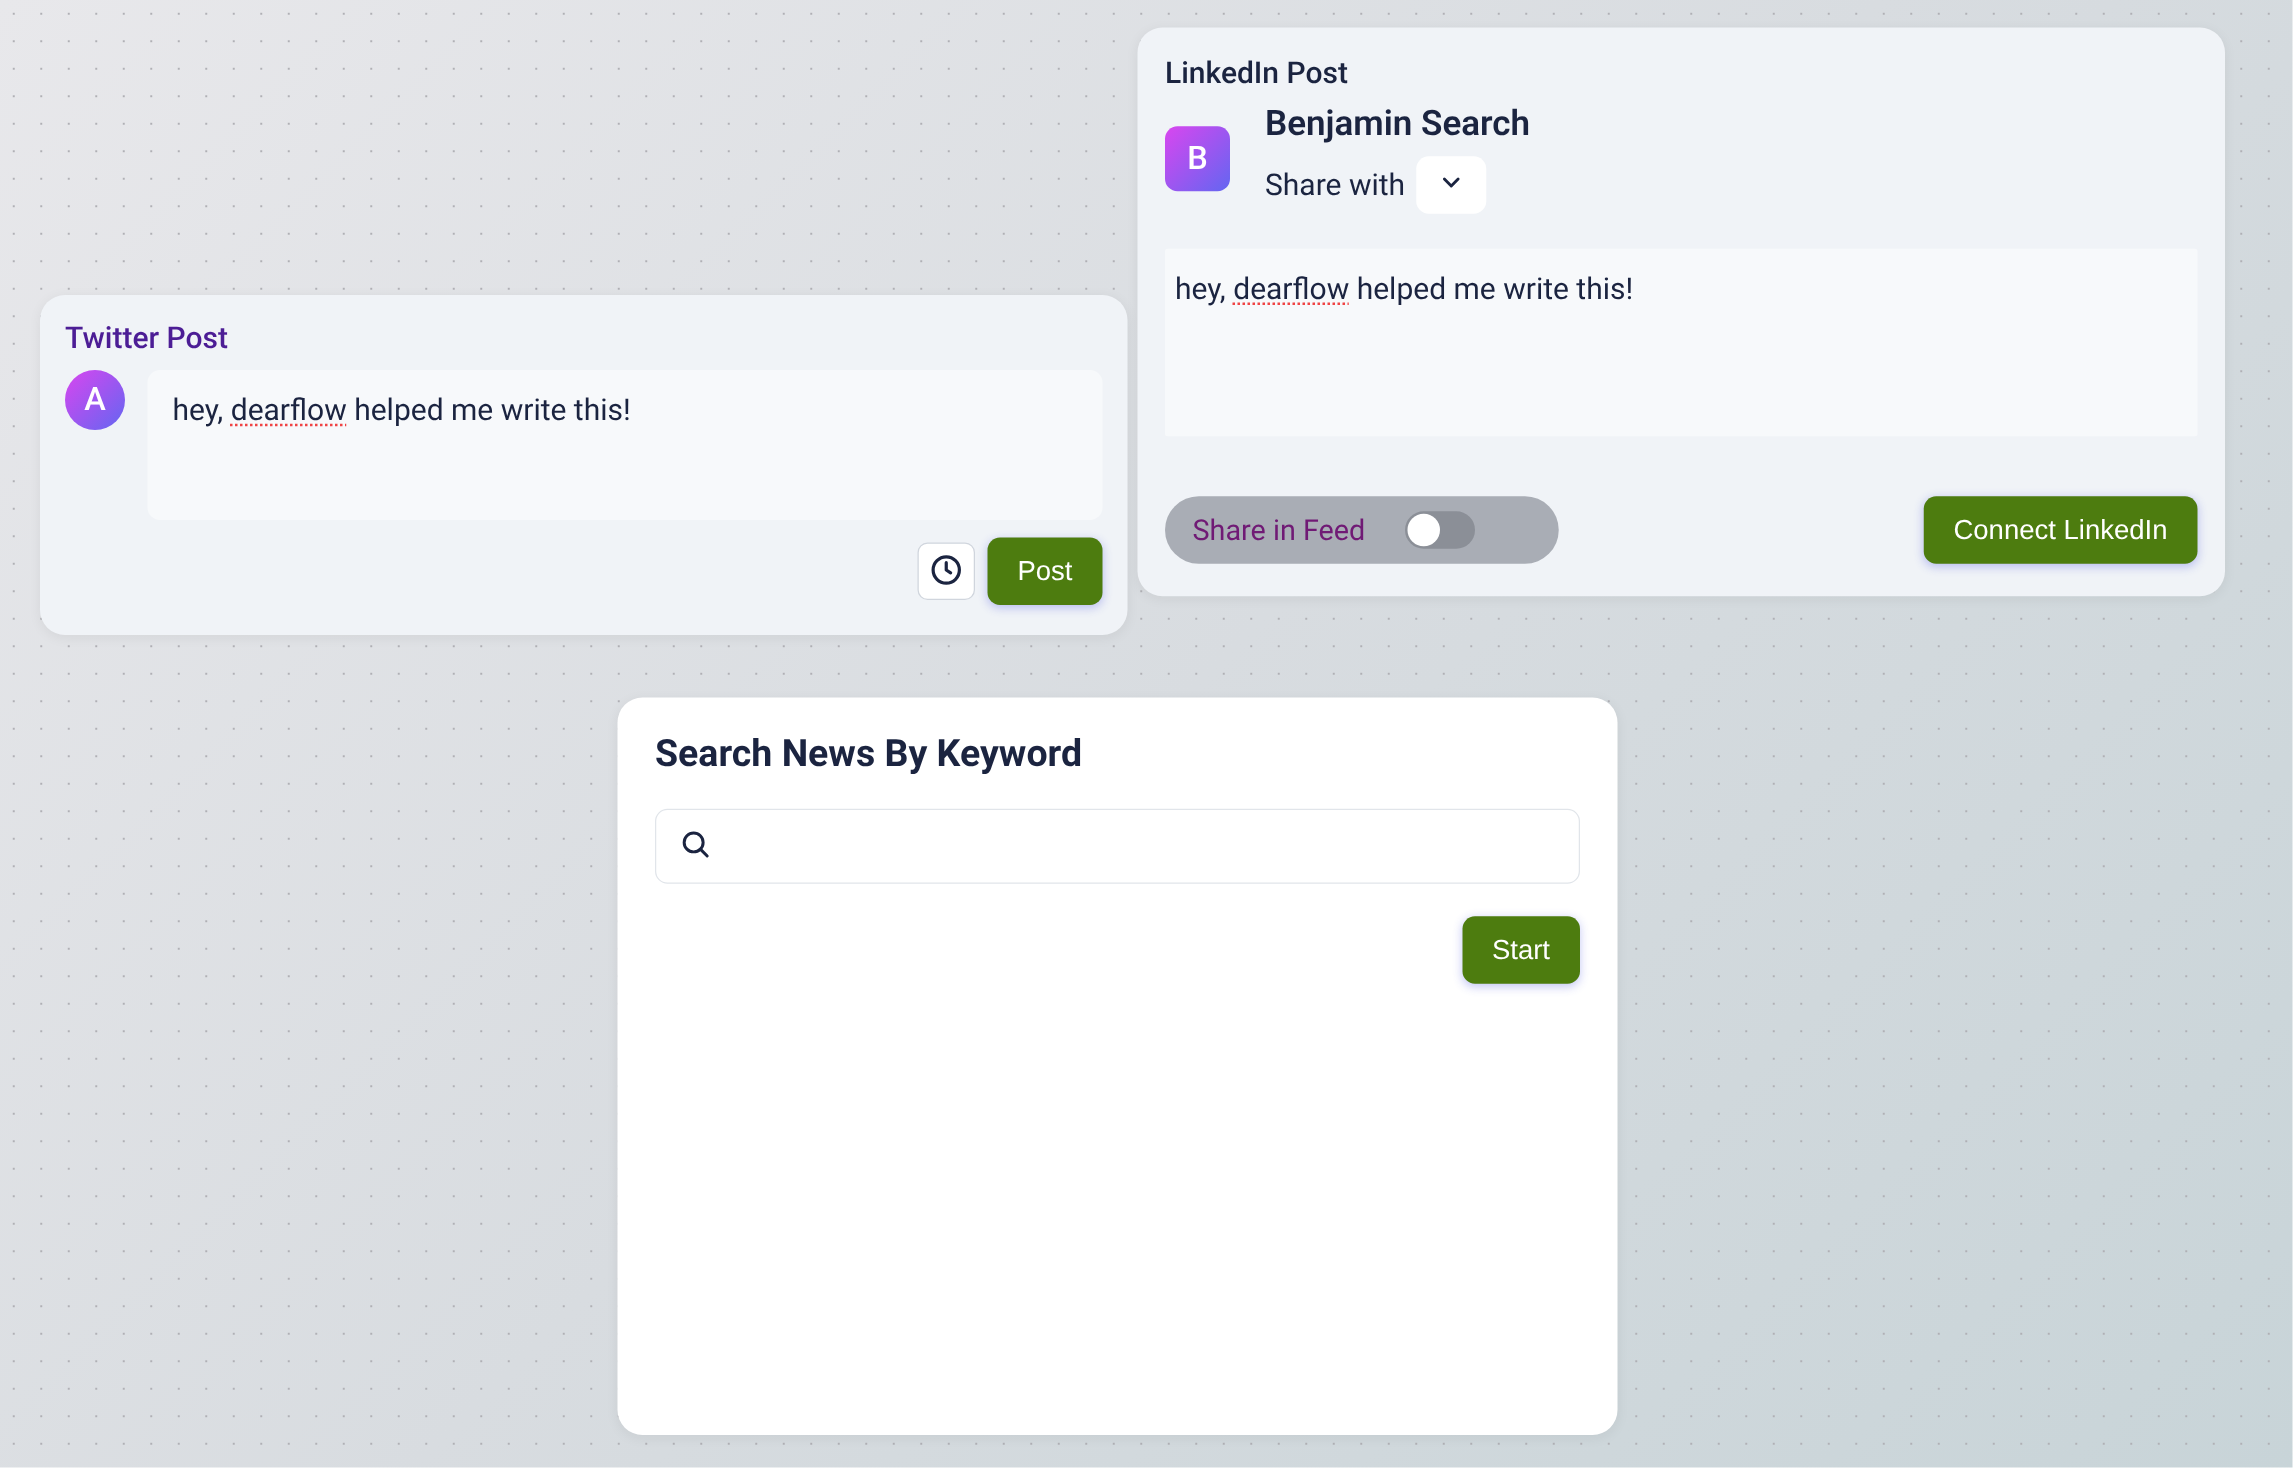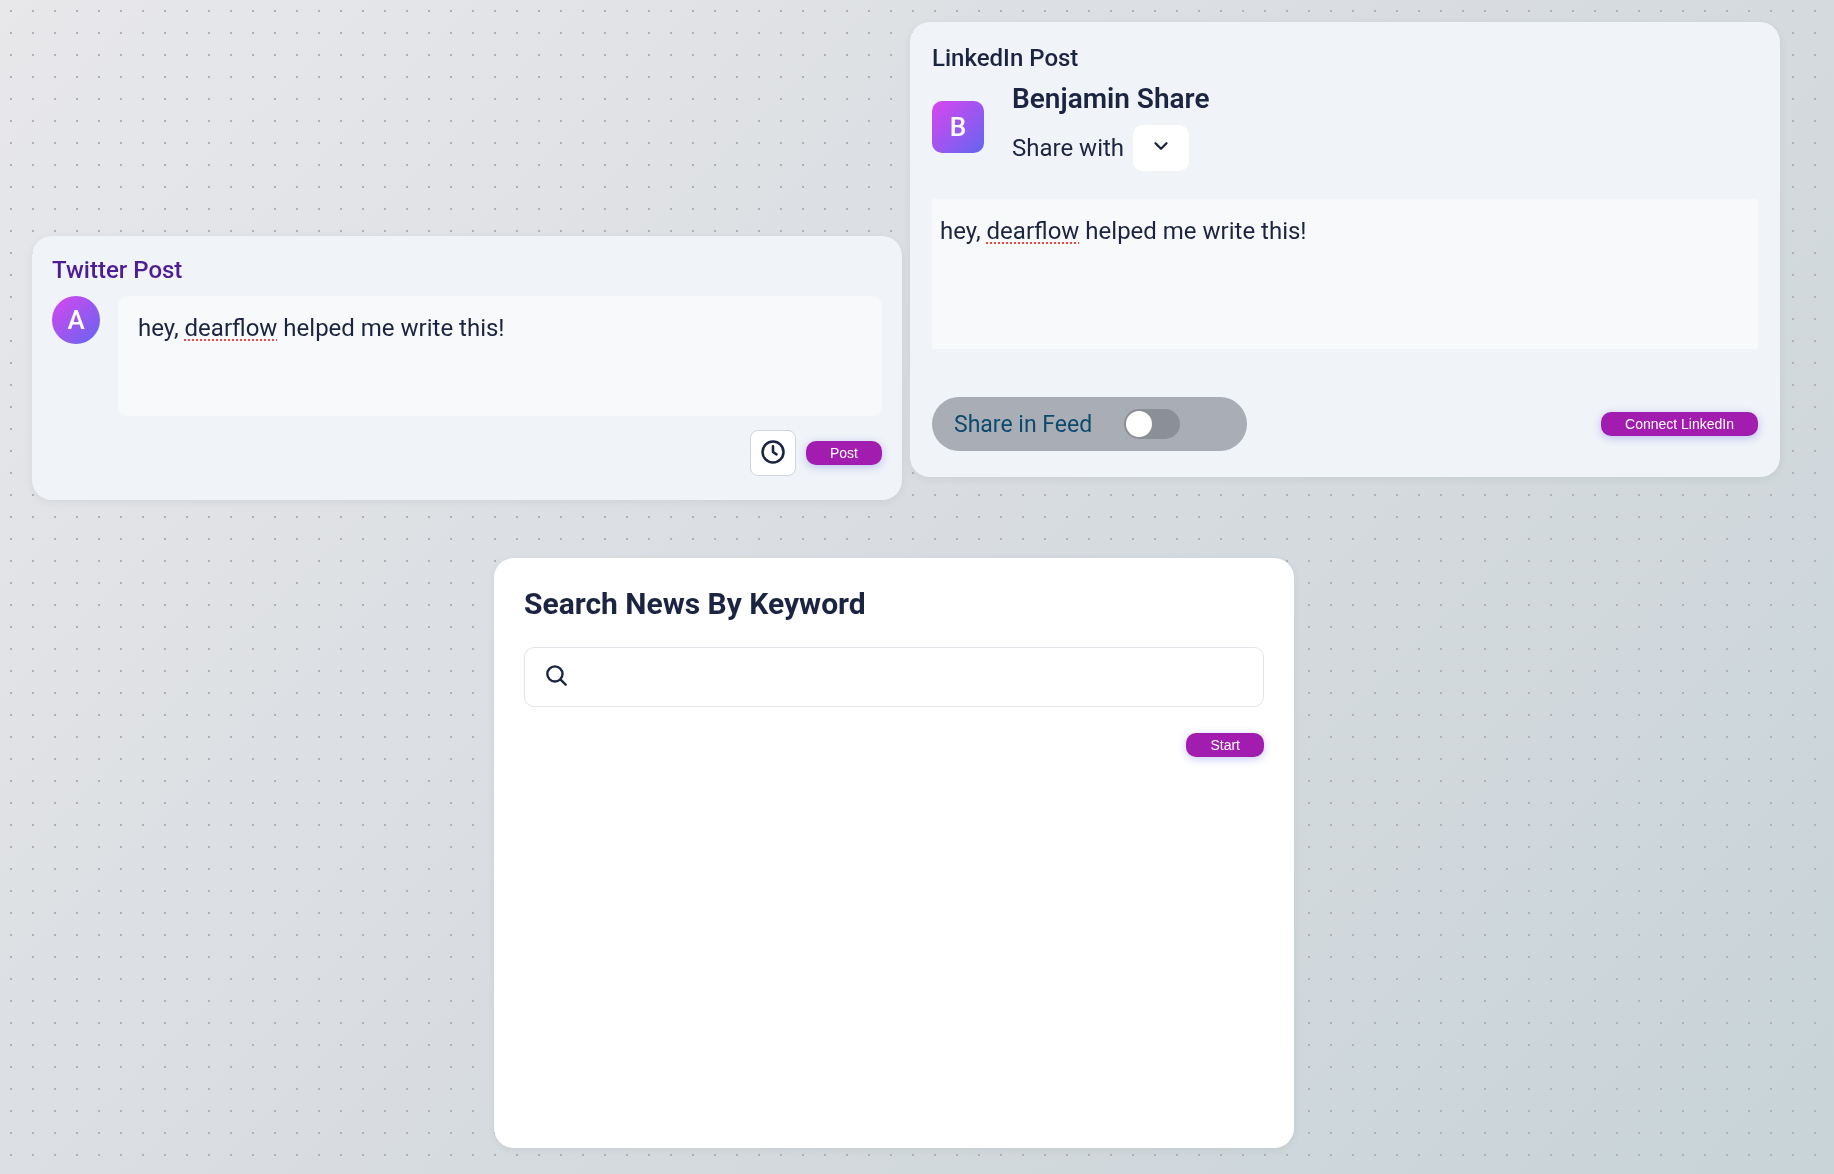--- a/index.html
+++ b/index.html
@@ -101,25 +101,25 @@
       border: 1px solid #d0d5dd;
       background: #fff;
       border-radius: 8px;
       display: flex;
       align-items: center;
       justify-content: center;
       cursor: pointer;
     }
 
     .primary-btn {
-      background: #a21caf;
+      background: #4d7c0f;
       color: #fff;
       border: none;
-      padding: 4px 24px;
-      font-size: 14px;
+      padding: 14px 24px;
+      font-size: 22px;
       font-weight: 500;
       border-radius: 10px;
       cursor: pointer;
       box-shadow: 0 2px 8px rgba(59,73,223,0.3);
     }
 
     
     .linkedin-card {
       left: 910px;
       top: 22px;
@@ -190,21 +190,21 @@
       background: #a9adb5;
       border-radius: 999px;
       padding: 12px 20px 12px 22px;
       display: flex;
       align-items: center;
       gap: 32px;
       width: 315px;
     }
 
     .pill-toggle-label {
-      color: #0c4a6e;
+      color: #701a75;
       font-size: 23px;
       text-align: center;
     }
 
     .toggle-track {
       width: 56px;
       height: 30px;
       background: #8b8f97;
       border-radius: 999px;
       position: relative;
@@ -283,21 +283,21 @@
     </button>
     <button class="primary-btn">Post</button>
   </div>
 </div>
 
 <div class="card linkedin-card">
   <div class="li-header">LinkedIn Post</div>
   <div class="li-profile-row">
     <div class="avatar square">B</div>
     <div>
-      <div class="li-name">Benjamin Share</div>
+      <div class="li-name">Benjamin Search</div>
       <div class="share-with-row">
         <span class="share-with-label">Share with</span>
         <div class="dropdown-chip">
           <span>
             <svg width="22" height="22" viewBox="0 0 24 24" fill="none" stroke="#1B2440" stroke-width="2.5" stroke-linecap="round" stroke-linejoin="round">
               <polyline points="6 9 12 15 18 9"></polyline>
             </svg>
           </span>
         </div>
       </div>

